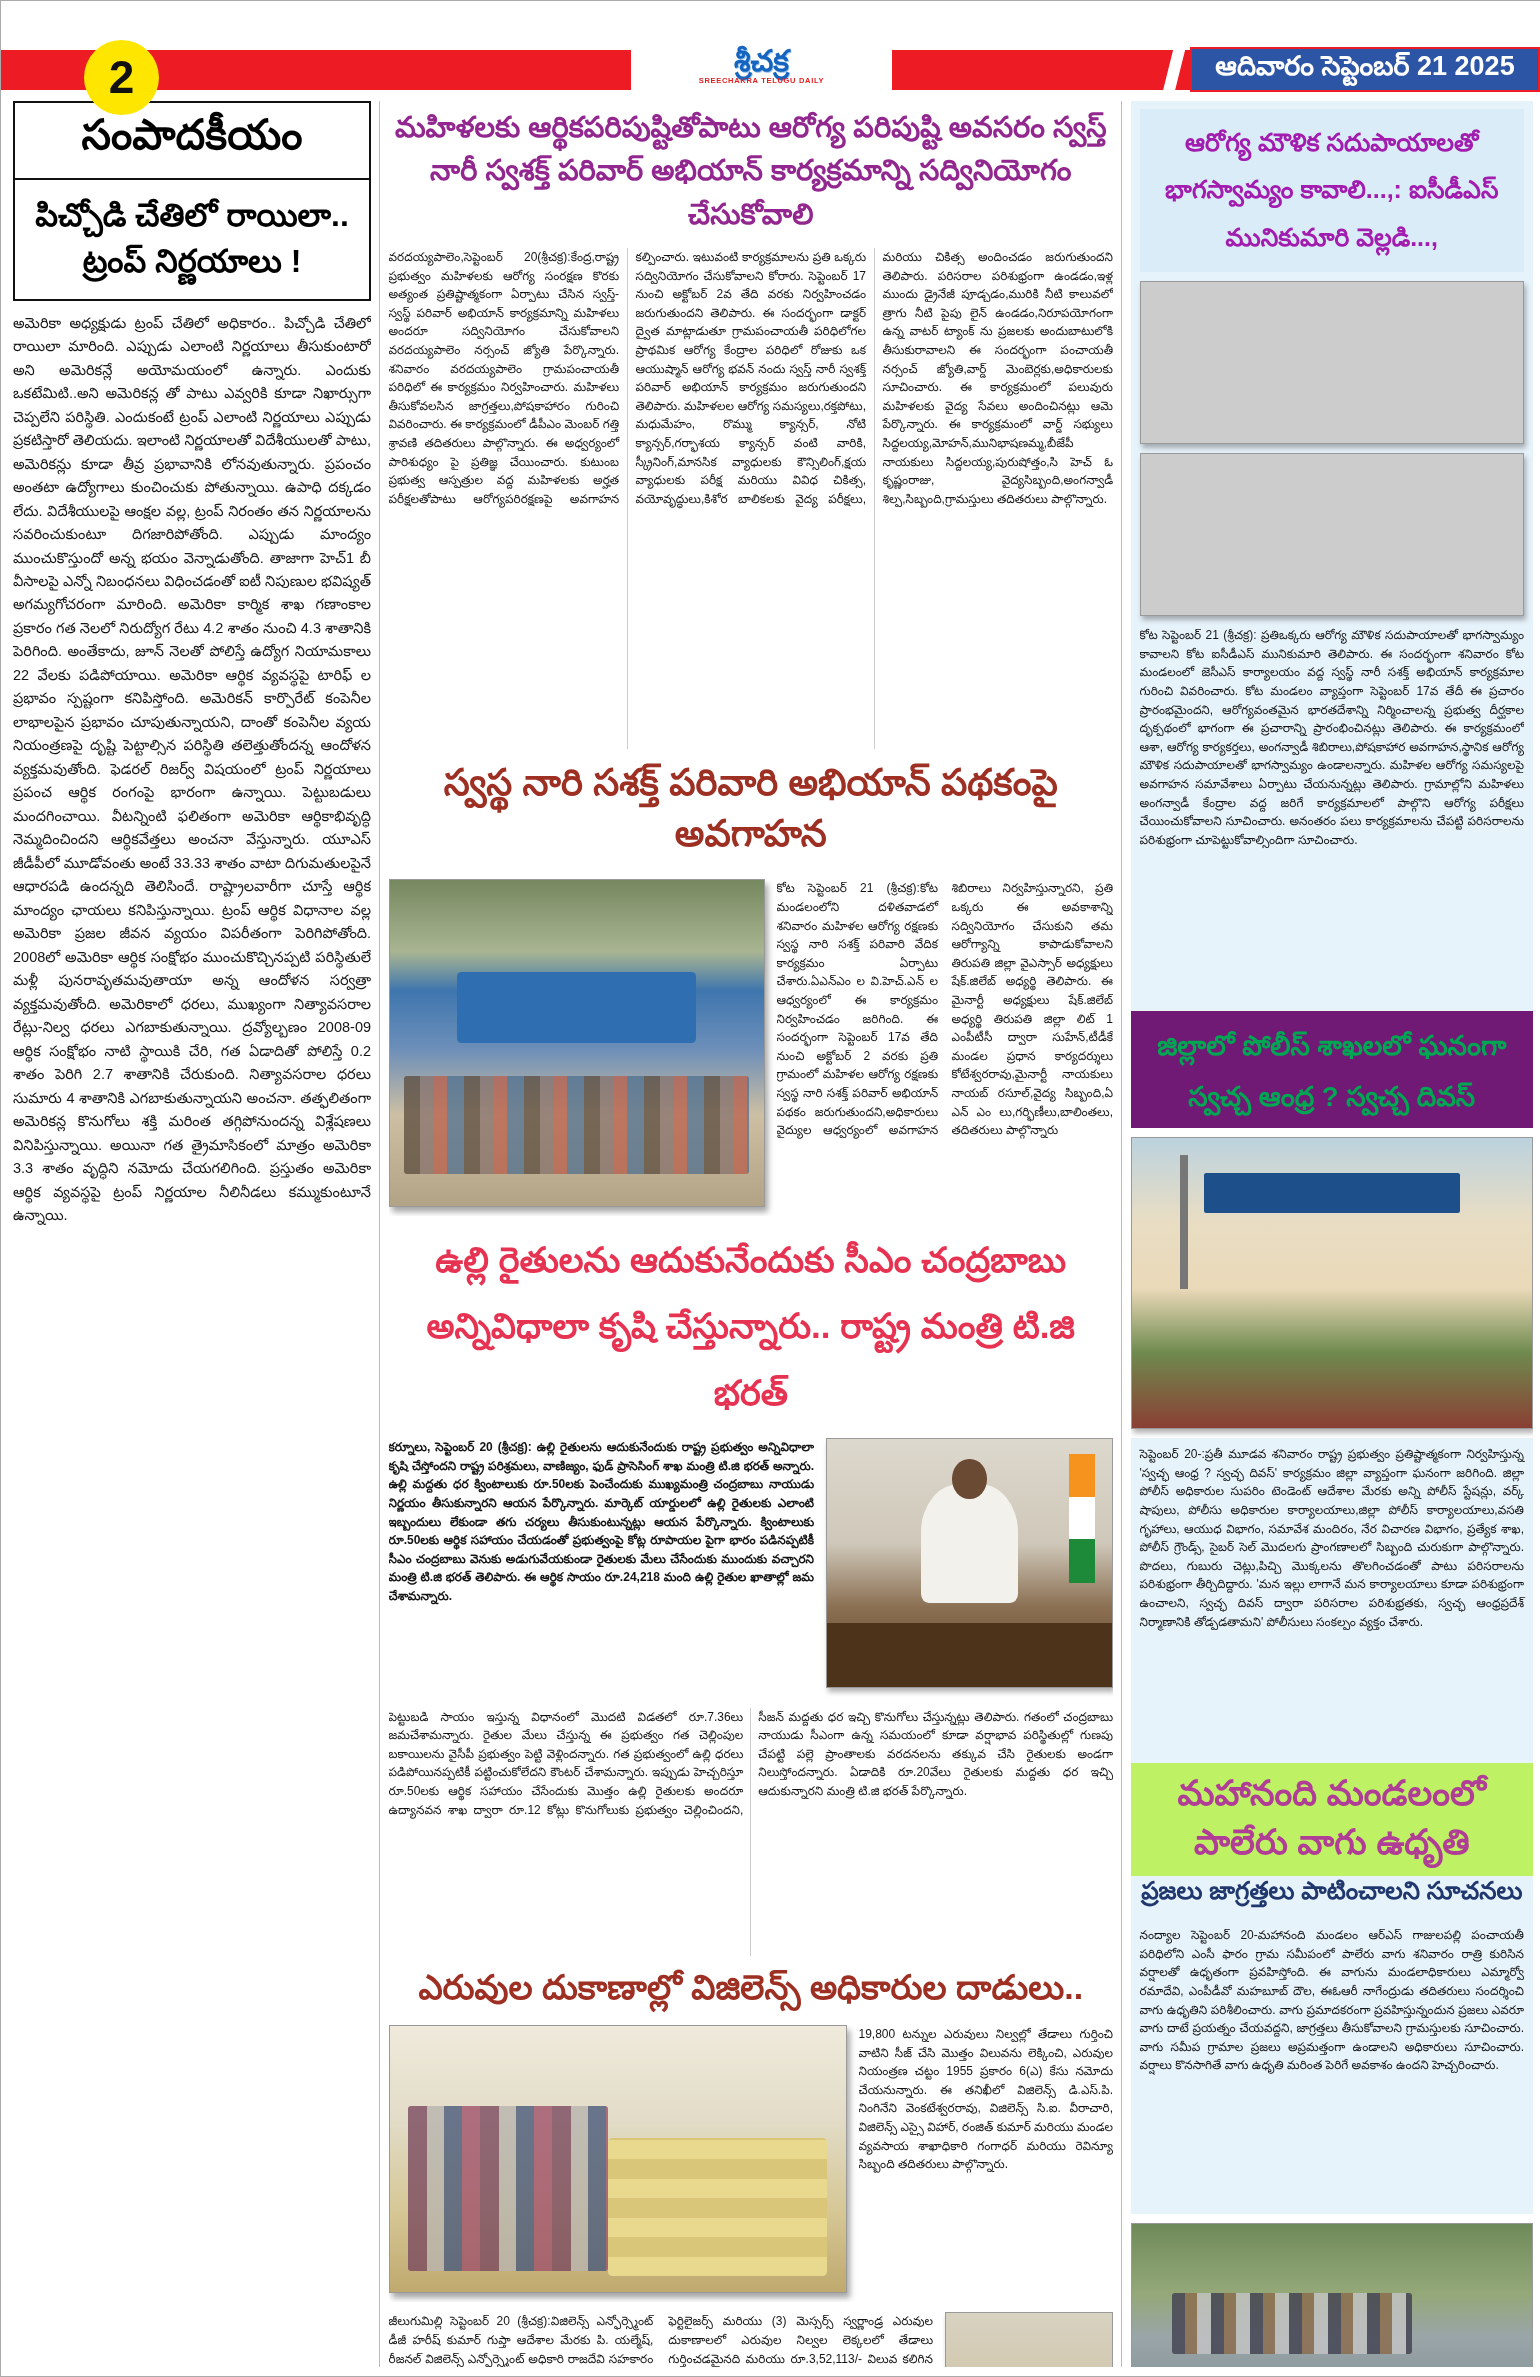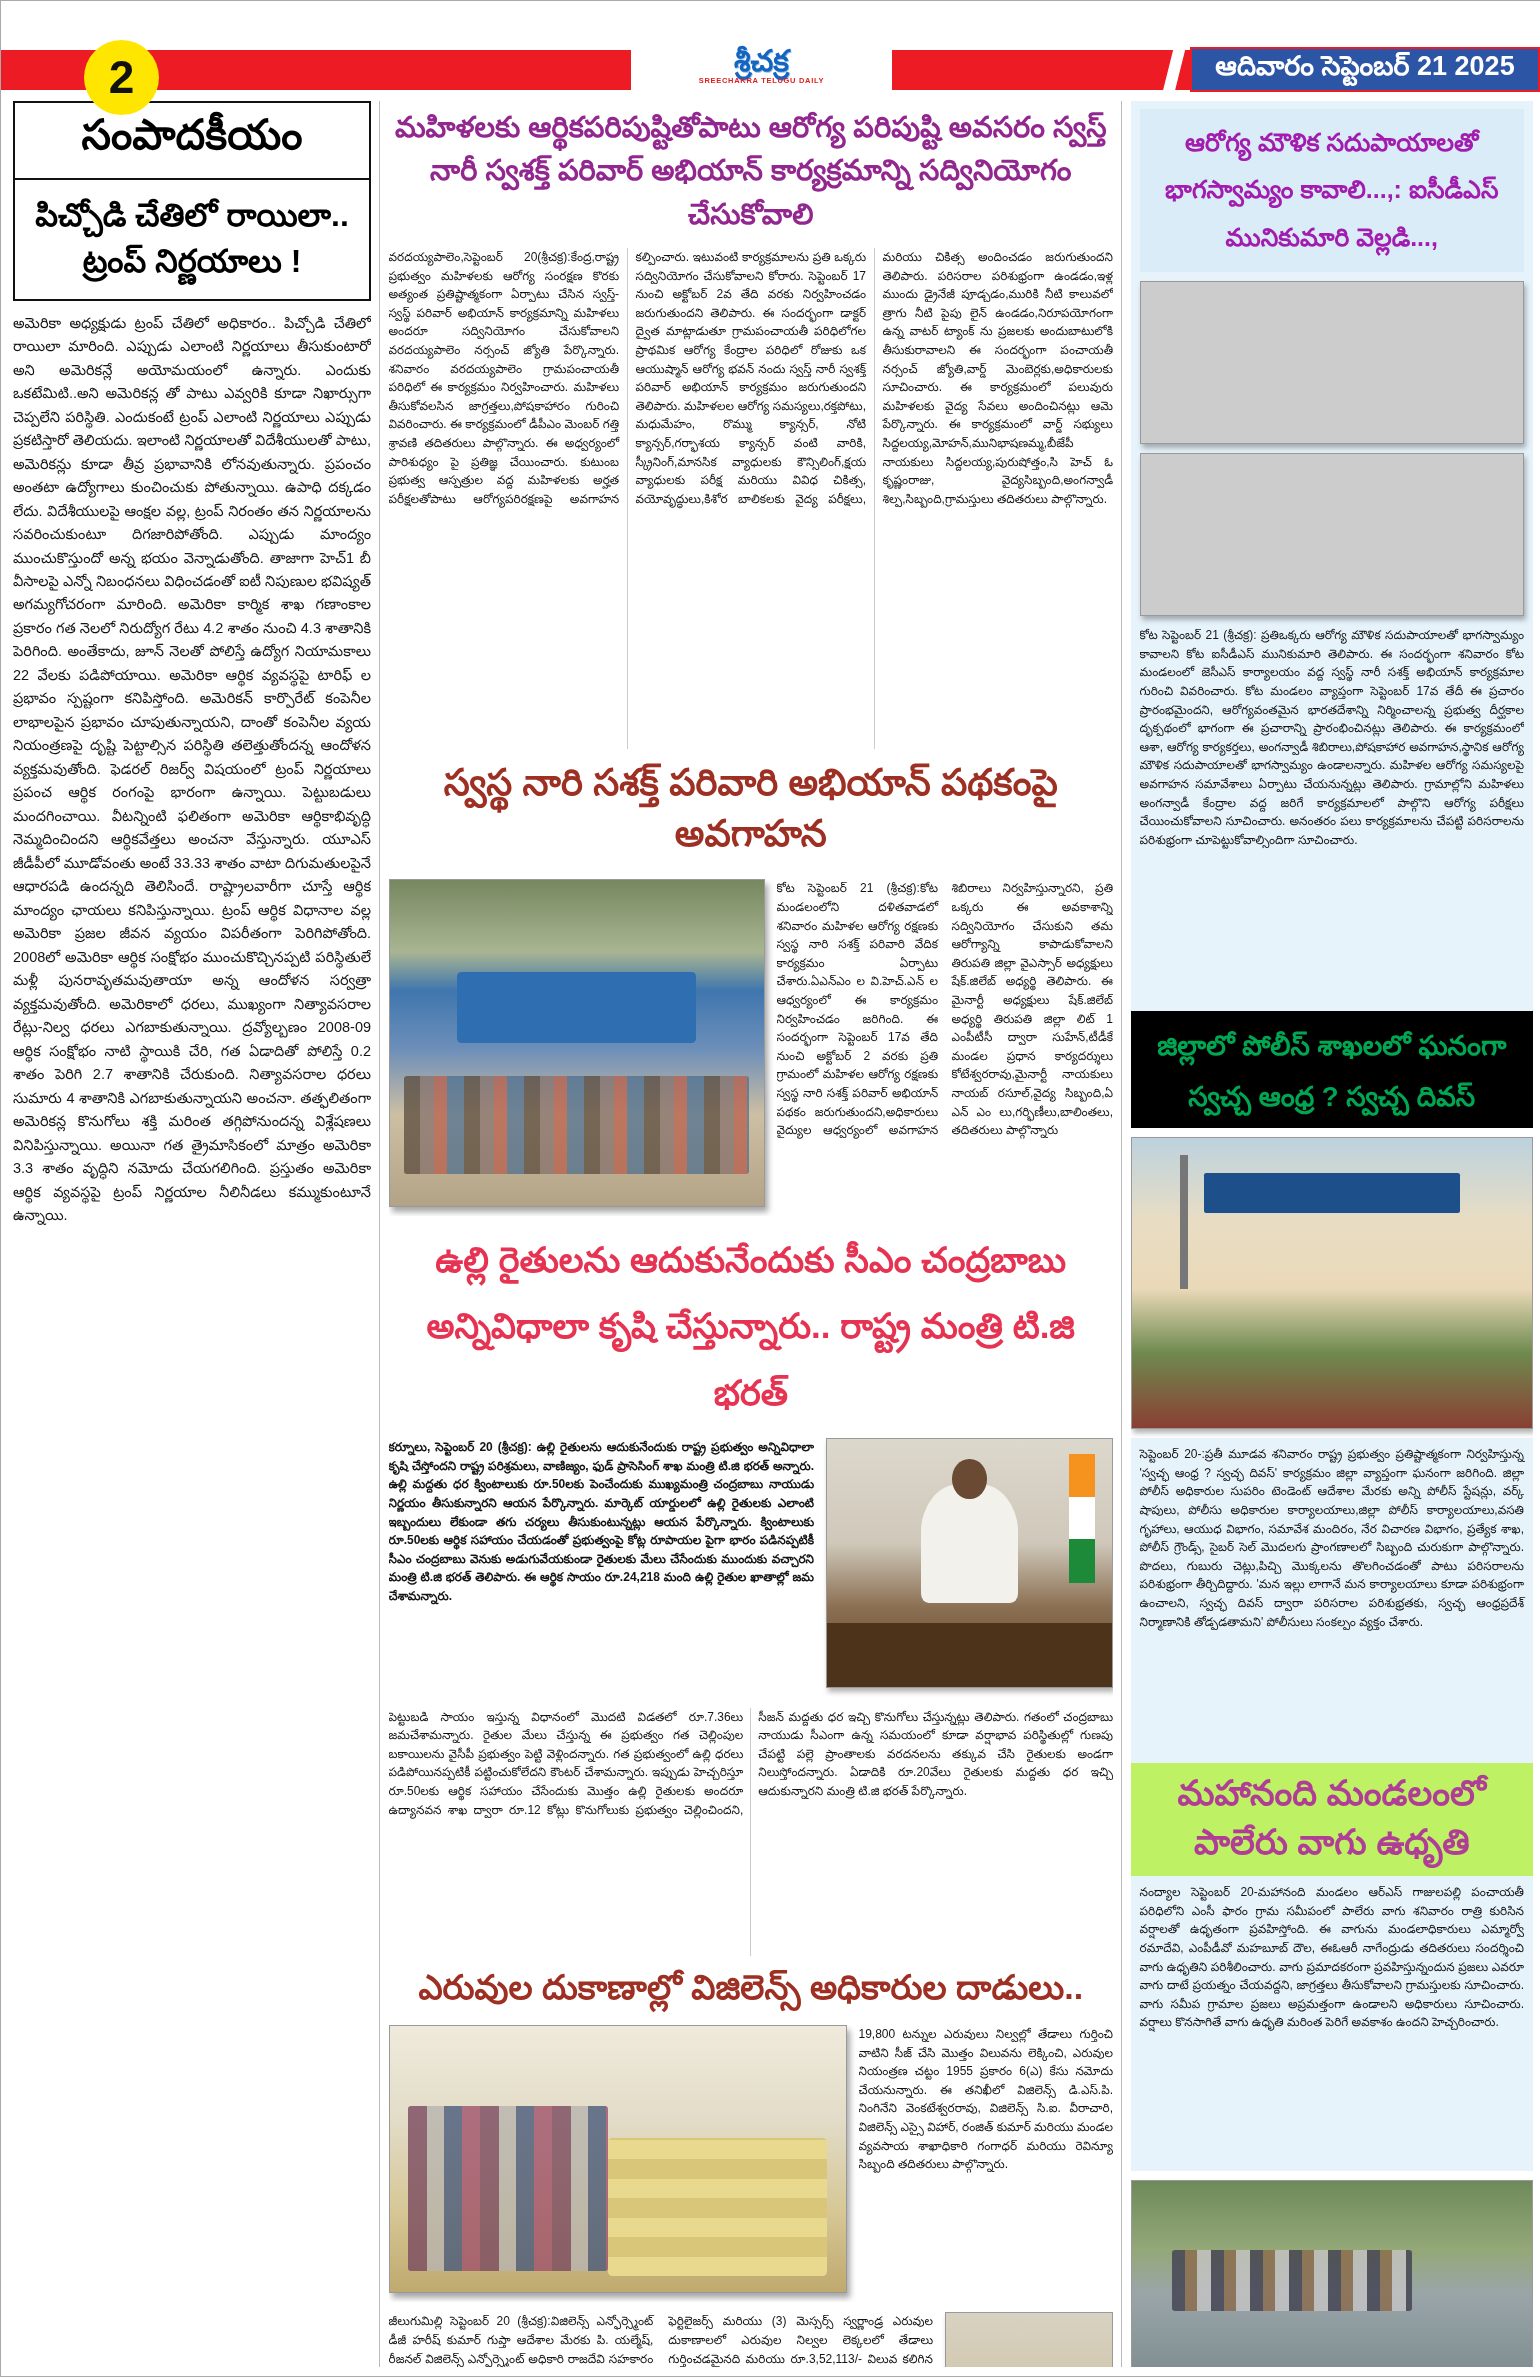--- a/index.html
+++ b/index.html
@@ -51,21 +51,21 @@
   .a4-photo-small { width:168px; height:283px; flex:none; border:0.7px solid #999; box-shadow:2.2px 3.7px 5.2px rgba(0,0,0,.3); }
 
   
   .panel { background:#e7f3fb; padding:7.5px 9px; }
   .a5-headbox { background:#d9ecf8; padding:10.4px 6px; }
   .a5-head { color:#a21caf; font-size:25px; font-weight:bold; text-align:center; line-height:1.9; }
   .r-photo { width:100%; border:0.7px solid #999; box-shadow:2.2px 3.7px 5.2px rgba(0,0,0,.3); margin-top:9px; }
   .ph-clean1 { height:163px; }
   .ph-clean2 { height:163px; }
   .a5-body { margin-top:10.4px; height:377px; overflow:hidden; }
-  .a6-head { color:#00a651; font-size:27.6px; font-weight:bold; text-align:center; line-height:1.85; padding:9px 0 6px; background:#000000; }
+  .a6-head { color:#00a651; font-size:27.6px; font-weight:bold; text-align:center; line-height:1.85; padding:9px 0 6px; background:#701a75; }
   .ph-police { height:292px; }
   .a6-body { margin-top:9px; height:325px; overflow:hidden; }
   .a7-head { color:#b03d96; font-size:35px; font-weight:bold; text-align:center; padding:10.4px 0 4.5px; background:#bef264; }
   .a7-sub { color:#20386e; font-size:24.6px; font-weight:bold; text-align:center; padding:1.5px 0 7.5px; background:#e7f3fb; }
   .a7-body { height:295px; overflow:hidden; }
   .ph-flood { height:206px; }
 
   
   .ph { position:relative; overflow:hidden; background:#ccc; }
   .ph-meeting { background:linear-gradient(180deg,#76885f 0%,#a9b592 22%,#3f76ae 34%,#6d8fb9 52%,#cdbfa3 72%,#b3a386 100%); }
@@ -175,20 +175,21 @@
       </div>
 
       <div class="a6-head">జిల్లాలో పోలీస్ శాఖలలో ఘనంగా స్వచ్చ ఆంధ్ర ? స్వచ్చ దివస్</div>
       <div class="r-photo ph-police ph">
         <div class="flagpole"></div>
         <div class="sign"></div>
       </div>
       <div class="a6-body body-txt panel">సెప్టెంబర్ 20-:ప్రతీ మూడవ శనివారం రాష్ట్ర ప్రభుత్వం ప్రతిష్టాత్మకంగా నిర్వహిస్తున్న 'స్వచ్ఛ ఆంధ్ర ? స్వచ్ఛ దివస్' కార్యక్రమం జిల్లా వ్యాప్తంగా ఘనంగా జరిగింది. జిల్లా పోలీస్ అధికారుల సుపరిం టెండెంట్ ఆదేశాల మేరకు అన్ని పోలీస్ స్టేషన్లు, వర్క్ షాపులు, పోలీసు అధికారుల కార్యాలయాలు,జిల్లా పోలీస్ కార్యాలయాలు,వసతి గృహాలు, ఆయుధ విభాగం, సమావేశ మందిరం, నేర విచారణ విభాగం, ప్రత్యేక శాఖ, పోలీస్ గ్రౌండ్స్, సైబర్ సెల్ మొదలగు ప్రాంగణాలలో సిబ్బంది చురుకుగా పాల్గొన్నారు. పొదలు, గుబురు చెట్లు,పిచ్చి మొక్కలను తొలగించడంతో పాటు పరిసరాలను పరిశుభ్రంగా తీర్చిదిద్దారు. 'మన ఇల్లు లాగానే మన కార్యాలయాలు కూడా పరిశుభ్రంగా ఉంచాలని, స్వచ్ఛ దివస్ ద్వారా పరిసరాల పరిశుభ్రతకు, స్వచ్ఛ ఆంధ్రప్రదేశ్ నిర్మాణానికి తోడ్పడతామని' పోలీసులు సంకల్పం వ్యక్తం చేశారు.</div>
 
       <div class="a7-head">మహానంది మండలంలో పాలేరు వాగు ఉధృతి</div>
+      <div class="a7-sub">ప్రజలు జాగ్రత్తలు పాటించాలని సూచనలు</div>
       <div class="a7-body body-txt panel">నంద్యాల సెప్టెంబర్ 20-మహానంది మండలం ఆర్ఎస్ గాజులపల్లి పంచాయతీ పరిధిలోని ఎంసీ ఫారం గ్రామ సమీపంలో పాలేరు వాగు శనివారం రాత్రి కురిసిన వర్షాలతో ఉధృతంగా ప్రవహిస్తోంది. ఈ వాగును మండలాధికారులు ఎమ్మార్వో రమాదేవి, ఎంపీడీవో మహబూబ్ దౌల, ఈఓఆరీ నాగేంద్రుడు తదితరులు సందర్శించి వాగు ఉధృతిని పరిశీలించారు. వాగు ప్రమాదకరంగా ప్రవహిస్తున్నందున ప్రజలు ఎవరూ వాగు దాటే ప్రయత్నం చేయవద్దని, జాగ్రత్తలు తీసుకోవాలని గ్రామస్తులకు సూచించారు. వాగు సమీప గ్రామాల ప్రజలు అప్రమత్తంగా ఉండాలని అధికారులు సూచించారు. వర్షాలు కొనసాగితే వాగు ఉధృతి మరింత పెరిగే అవకాశం ఉందని హెచ్చరించారు.</div>
       <div class="r-photo ph-flood ph">
         <div class="people"></div>
       </div>
 
     </div>
   </div>
 </div>
 
 

